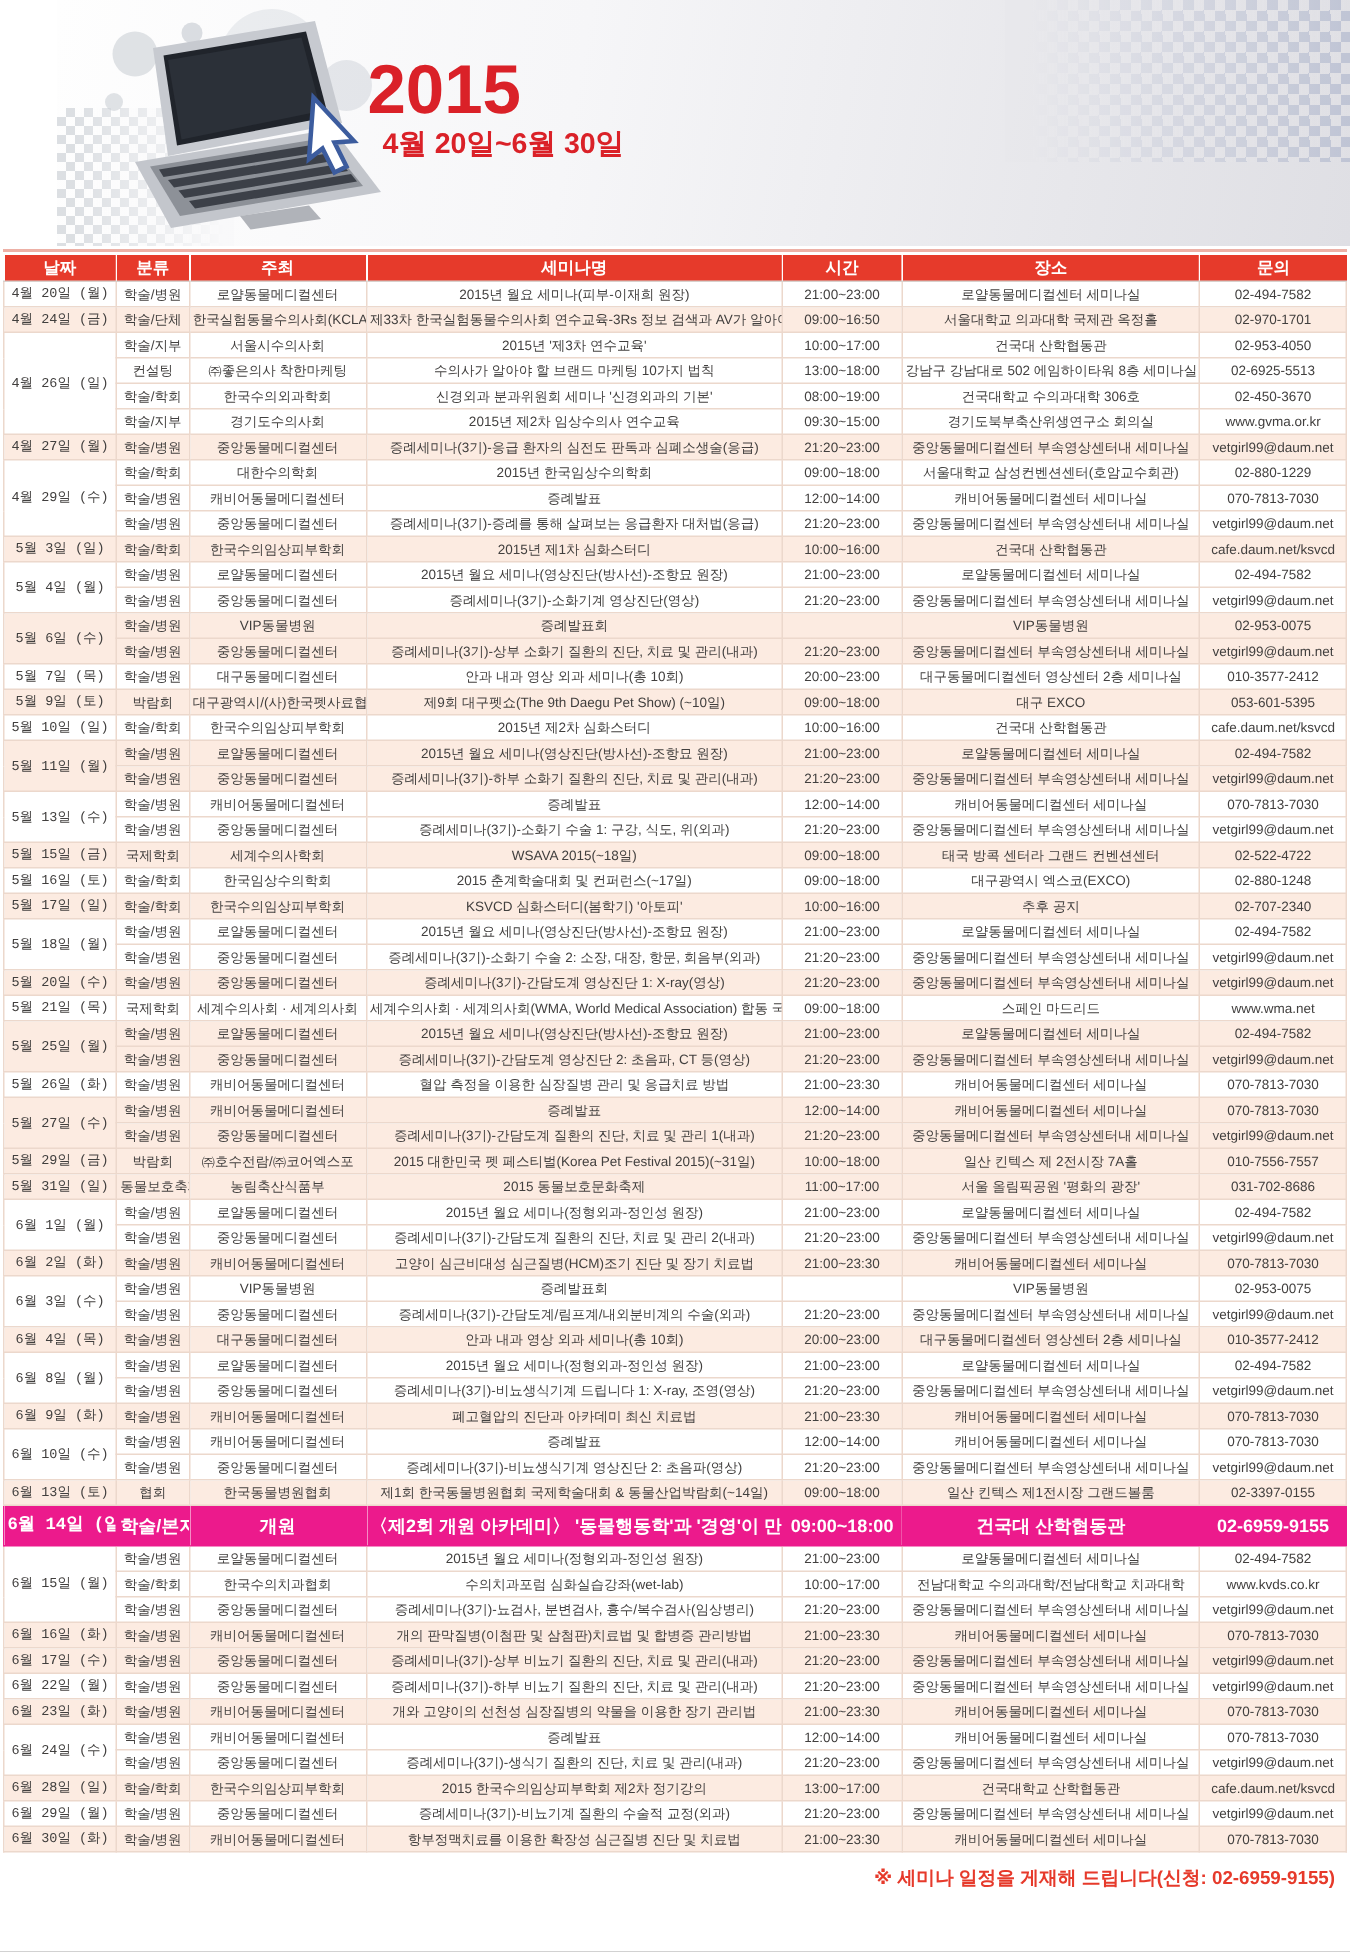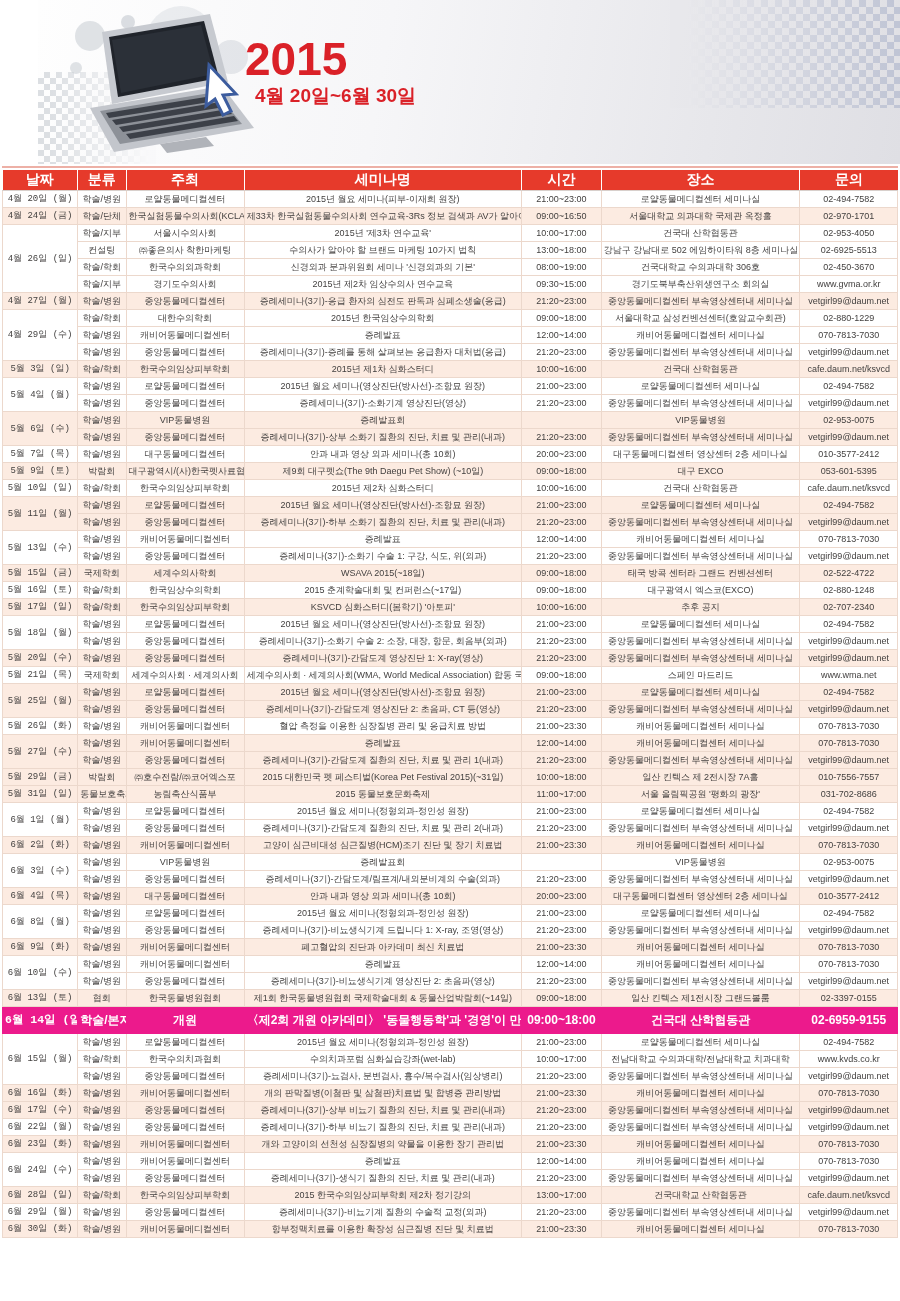--- a/index.html
+++ b/index.html
@@ -38,21 +38,21 @@
 
   
   table{width:896px;margin:0 2px;border-collapse:collapse;table-layout:fixed;}
   col.c-date{width:8.4%;}
   col.c-cat{width:5.4%;}
   col.c-host{width:13.2%;}
   col.c-sem{width:31.0%;}
   col.c-time{width:8.9%;}
   col.c-place{width:22.2%;}
   col.c-contact{width:10.9%;}
-  thead th{background:var(--red);color:#fff;font-size:14px;font-weight:700;height:15px;border-right:1px solid rgba(255,255,255,.45);border-bottom:1px solid #d8d0cc;white-space:nowrap;overflow:hidden;}
+  thead th{background:var(--red);color:#fff;font-size:11px;font-weight:700;height:15px;border-right:1px solid rgba(255,255,255,.45);border-bottom:1px solid #d8d0cc;white-space:nowrap;overflow:hidden;}
   thead th:last-child{border-right:none;}
   td{height:16px;line-height:16px;padding:0 2px;font-size:9px;color:var(--text);text-align:center;border:1px solid var(--cell-border);white-space:nowrap;overflow:hidden;background:#fff;}
   tr.peach td{background:var(--peach);}
   tr.white td{background:#fff;}
   tr.highlight td{background:var(--hl);color:#fff;font-weight:700;font-size:12px;height:26px;line-height:26px;border-color:var(--hl);}
   tr.highlight td.date{font-size:11.5px;}
   td.date{font-size:9px;font-family:Liberation Mono, monospace;}
 
   
   .note{color:var(--red);font-size:12.5px;font-weight:700;text-align:right;padding:9px 10px 0 0;}
@@ -646,14 +646,15 @@
           <td>학술/병원</td>
           <td>캐비어동물메디컬센터</td>
           <td>항부정맥치료를 이용한 확장성 심근질병 진단 및 치료법</td>
           <td>21:00~23:30</td>
           <td>캐비어동물메디컬센터 세미나실</td>
           <td>070-7813-7030</td>
         </tr>
       </tbody>
   </table>
 
+  <div class="note">※ 세미나 일정을 게재해 드립니다(신청: 02-6959-9155)</div>
 
 </div>
 
 </body></html>

